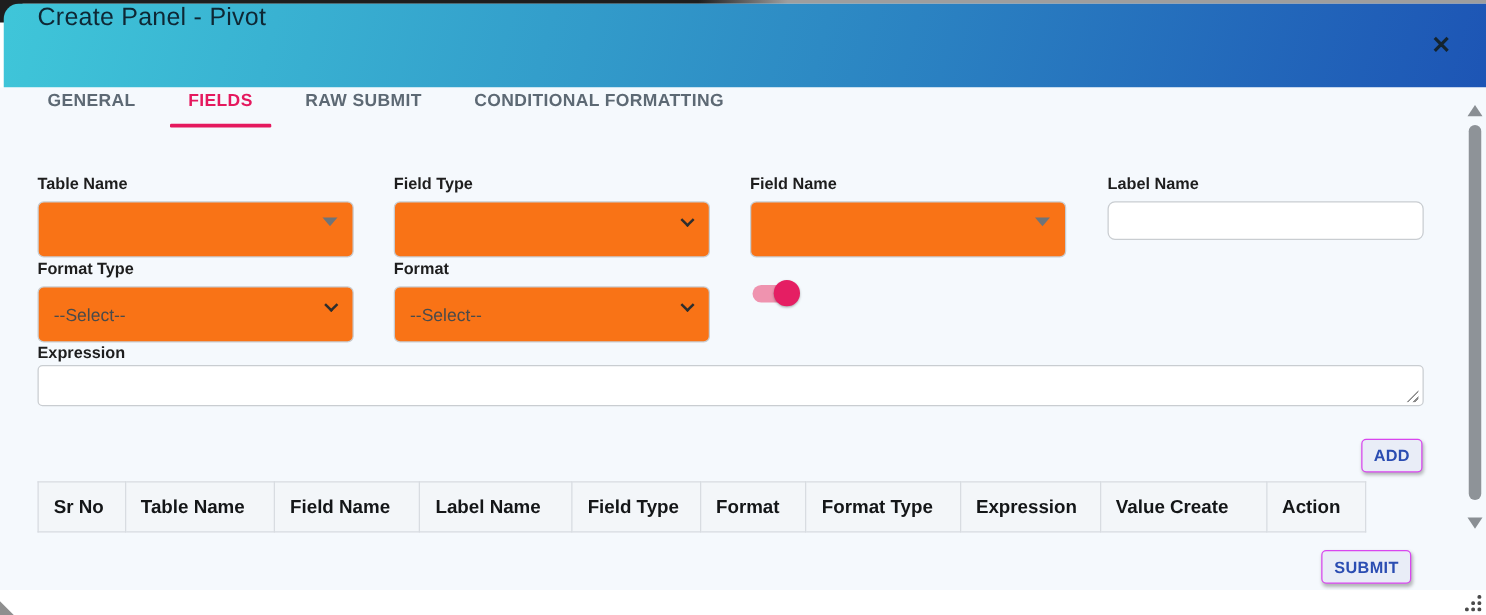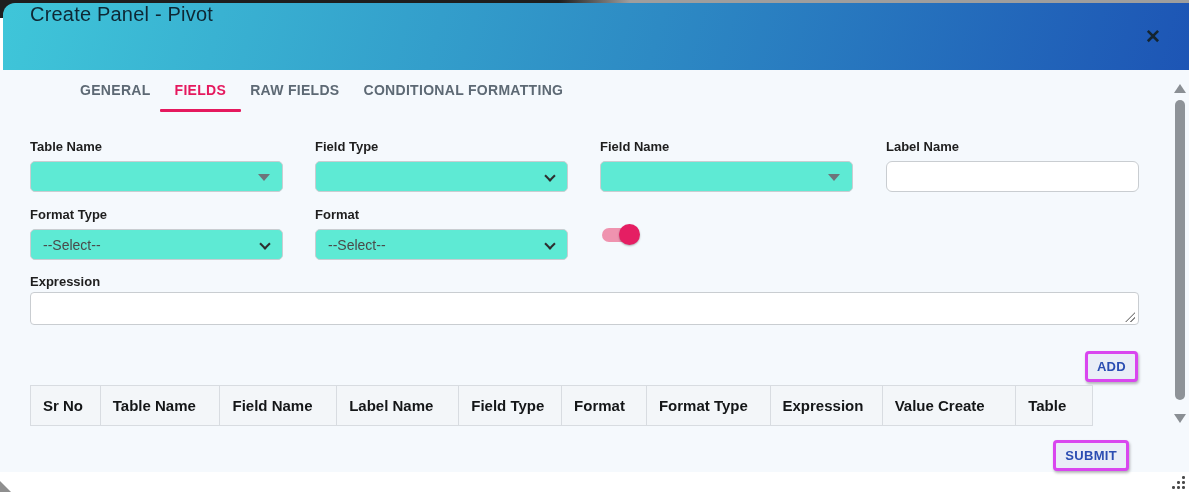--- a/index.html
+++ b/index.html
@@ -20,31 +20,31 @@
             background:linear-gradient(105deg,#3fc6d9 0%, #2d8ac4 55%, #1d55b5 100%);
             display:flex; align-items:flex-start; }
   .title { margin-left:27px; font-size:20px; color:#0e2734; letter-spacing:.2px; }
   .close { position:absolute; right:28px; top:24px; font-size:19px; font-weight:700;
            color:#14242f; cursor:pointer; line-height:1; }
 
   
   .content { position:absolute; top:70px; left:0; width:1189px; height:402px; background:#f5f9fd; }
 
   
-  .tabs { position:absolute; top:82px; left:38px; display:flex; gap:24px;margin-left:42px; }
+  .tabs { position:absolute; top:72px; left:38px; display:flex; gap:42px; }
   .tab { font-size:14px; font-weight:700; letter-spacing:.3px; color:#5d6974;
          cursor:pointer; position:relative; padding-bottom:14px; }
   .tab.active { color:#e5195e; }
   .tab.active::after { content:""; position:absolute; left:-15px; right:-15px; bottom:0;
                        height:3px; background:#e5195e; border-radius:1px; }
 
   
   .field { position:absolute; width:253px; }
   .flabel { font-size:13px; font-weight:700; color:#1e1e1e; margin-bottom:7px; }
-  .control { position:relative; height:31px; background:#5eead4; border:1px solid #c9cdd1;
+  .control { position:relative; height:45px; background:#f97316; border:1px solid #c9cdd1;
              border-radius:5px; display:flex; align-items:center; padding:0 12px;
              font-size:14px; color:#4a4a4a; cursor:pointer; }
   .tri { position:absolute; right:12px; top:12px; width:0; height:0;
          border-left:6px solid transparent; border-right:6px solid transparent;
          border-top:7px solid #6e747a; }
   .chev { position:absolute; right:13px; top:10px; width:8px; height:8px;
           border-right:2px solid #2e2e2e; border-bottom:2px solid #2e2e2e;
           transform:rotate(45deg); }
   input.textctl { width:253px; height:31px; background:#fff; border:1px solid #c9cdd1;
                   border-radius:6px; padding:0 12px; font-size:14px; color:#333;
@@ -61,21 +61,21 @@
                   border:1px solid #c9cdd1; border-radius:4px; background:#fff;
                   resize:none; font-family:"Liberation Sans",sans-serif; font-size:14px;
                   padding:6px 10px; outline:none; }
   .expr-grip { position:absolute; left:1125px; top:312px; width:10px; height:10px;
                pointer-events:none;
                background:repeating-linear-gradient(135deg, transparent 0 2.5px, #8a8a8a 2.5px 4px);
                clip-path:polygon(100% 0, 100% 100%, 0 100%); }
 
   
   .btn { position:absolute; background:#e9edf7; color:#2b4db2; font-weight:700;
-         font-size:13px; letter-spacing:.3px; border:3px solid #d946ef; border-radius:4px;
+         font-size:13px; letter-spacing:.3px; border:1px solid #d946ef; border-radius:4px;
          padding:5px 9px; cursor:pointer; box-shadow:1px 2px 3px rgba(0,0,0,.28);
          font-family:"Liberation Sans",sans-serif;text-align:center; }
   .btn-add { top:351px; right:51px; }
   .btn-submit { top:440px; right:60px; }
 
   
   table.results { position:absolute; left:30px; top:385px; width:1063px;
                   border-collapse:collapse; background:#f3f6f9; }
   table.results th { border:1px solid #d8dce1; font-size:15px; font-weight:700;
                      color:#141618; text-align:left; padding:10px 12px; height:40px;
@@ -107,21 +107,21 @@
   <div class="header">
     <div class="title">Create Panel - Pivot</div>
     <div class="close">✕</div>
   </div>
 
   <div class="content"></div>
 
   <div class="tabs">
     <div class="tab">GENERAL</div>
     <div class="tab active">FIELDS</div>
-    <div class="tab">RAW FIELDS</div>
+    <div class="tab">RAW SUBMIT</div>
     <div class="tab">CONDITIONAL FORMATTING</div>
   </div>
 
   <div class="field" style="left:30px; top:139px;">
     <div class="flabel">Table Name</div>
     <div class="control">
       <span></span>
       <span class="tri"></span>
     </div>
   </div>
@@ -193,21 +193,21 @@
       <tr>
         <th>Sr No</th>
         <th>Table Name</th>
         <th>Field Name</th>
         <th>Label Name</th>
         <th>Field Type</th>
         <th>Format</th>
         <th>Format Type</th>
         <th>Expression</th>
         <th>Value Create</th>
-        <th>Table</th>
+        <th>Action</th>
       </tr>
     </thead>
     <tbody></tbody>
   </table>
 
   <button class="btn btn-submit">SUBMIT</button>
 
   <div class="sb-track">
     <div class="sb-up"></div>
     <div class="sb-thumb"></div>

